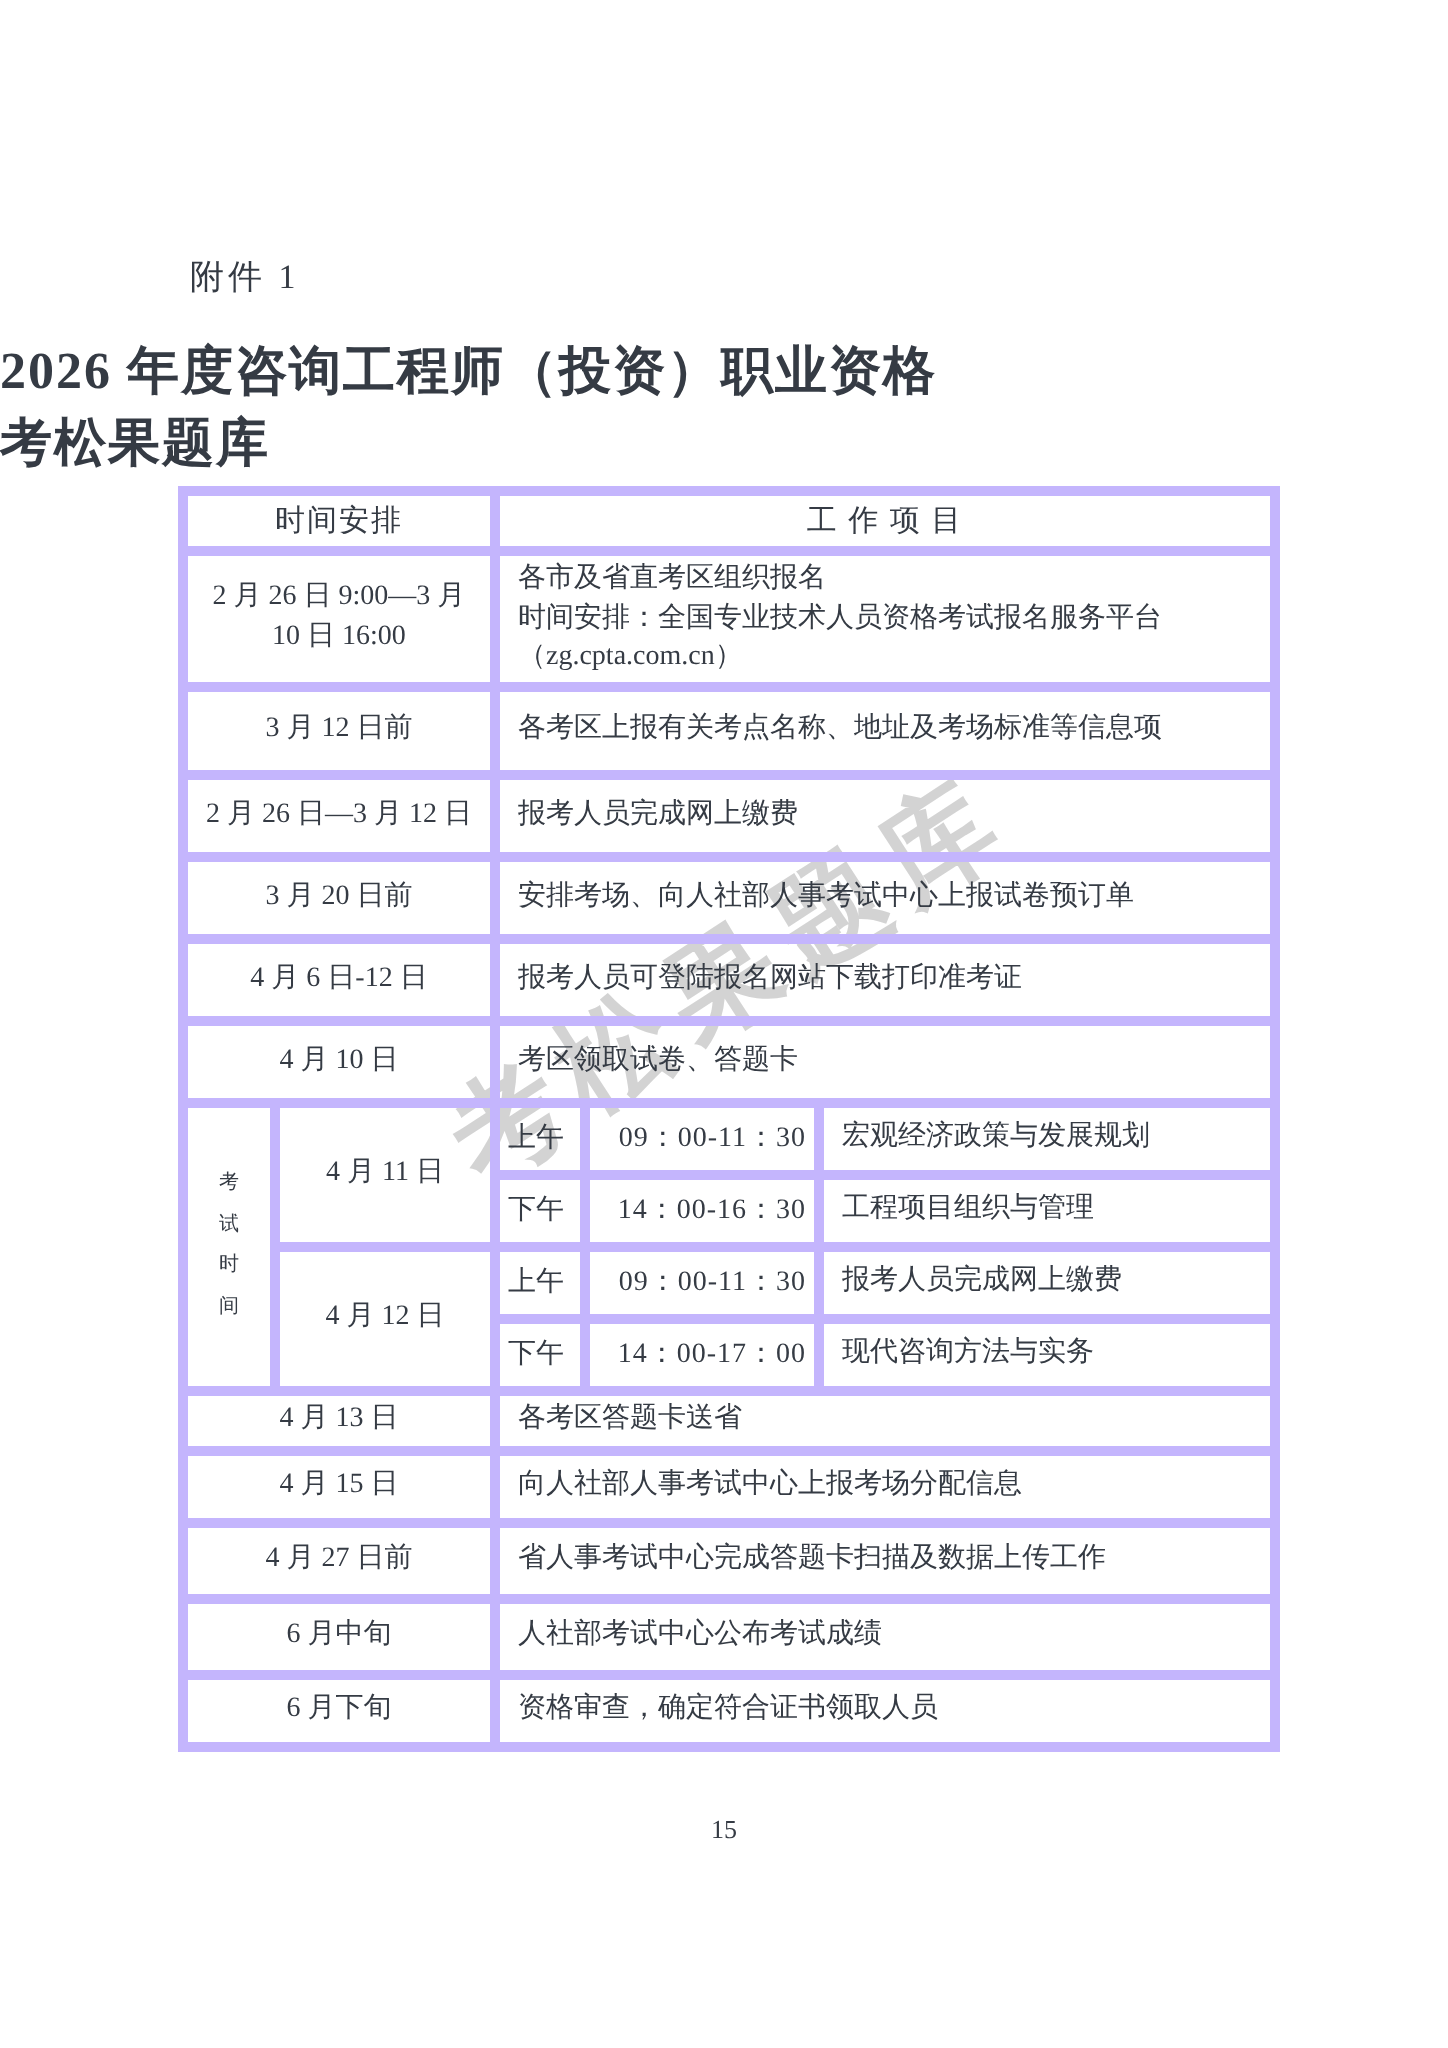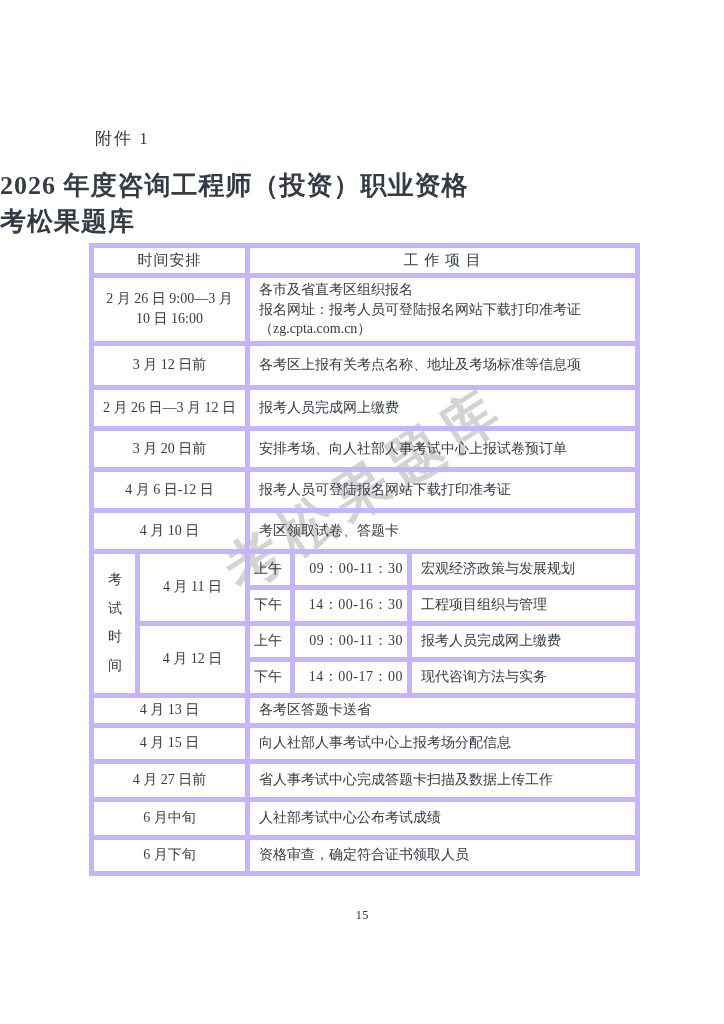--- a/index.html
+++ b/index.html
@@ -77,21 +77,21 @@
   .rh41 { height: 41px; }
   .er  { height: 36px; }
   .ar30 { height: 30px; padding-left: 24px; }
   .ar36 { height: 36px; margin-left: 45px; }
   .ar38 { height: 38px; }
   .vh {
     text-align: center;
     padding: 0 14px;
     word-break: break-all;
     line-height: 2.05;
-    font-size: 14px;
+    font-size: 10px;
   }
   .pc { text-align: left; }
   .sc { text-align: right; letter-spacing: 0.5px; }
   .pagenum {
     position: absolute;
     top: 907px;
     left: 0;
     right: 0;
     text-align: center;
     font-size: 13px;
@@ -116,21 +116,21 @@
   <tbody>
     <tr class="hrow">
       <td colspan="2" class="hc">时间安排</td>
       <td colspan="3" class="hc">工 作 项 目</td>
     </tr>
 
     <tr class="rh58">
       <td colspan="2" class="tc">2 月 26 日 9:00—3 月 10 日 16:00</td>
       <td colspan="3" class="wc">
         <div>各市及省直考区组织报名</div>
-        <div>报名网址：报考人员可登陆报名网站下载打印准考证（zg.cpta.com.cn）</div>
+        <div>时间安排：全国专业技术人员资格考试报名服务平台（zg.cpta.com.cn）</div>
       </td>
     </tr>
 
     <tr class="rh44">
       <td colspan="2" class="tc">3 月 12 日前</td>
       <td colspan="3" class="wc">各考区上报有关考点名称、地址及考场标准等信息项</td>
     </tr>
 
     <tr class="rh41">
       <td colspan="2" class="tc">2 月 26 日—3 月 12 日</td>

